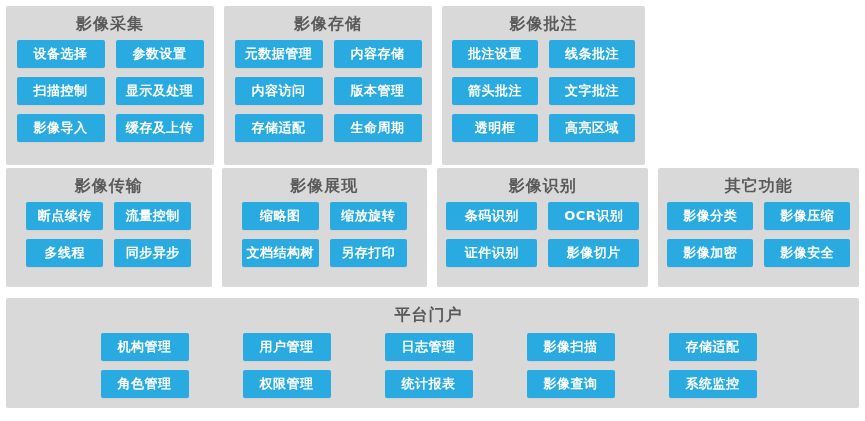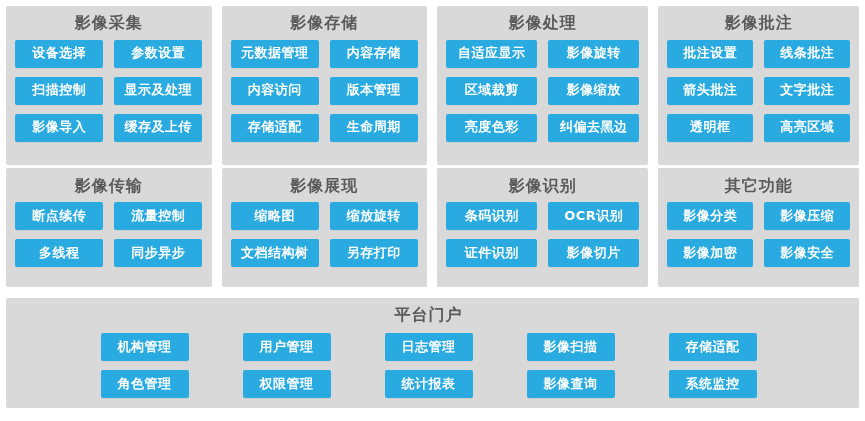--- a/index.html
+++ b/index.html
@@ -55,32 +55,32 @@
     height: 28px;
     line-height: 28px;
     text-align: center;
     white-space: nowrap;
     letter-spacing: 0.5px;
     cursor: pointer;
     user-select: none;
     box-shadow: 0 1px 0 rgba(0,0,0,0.04);
   }
   
-  .row-1 { margin-top: 6px; font-family: Liberation Mono, monospace; }
+  .row-1 { margin-top: 6px; }
   .row-1 .panel { width: 208px; height: 159px; }
   .row-1 .btn { width: 88px; }
   .row-1 .panel.p3 { width: 214px; }
   .row-1 .panel.p3 .btn { width: 91px; }
   .row-1 .panel.p4 { width: 203px; }
   .row-1 .panel.p4 .btn { width: 86px; }
 
   
   .row-2 { margin-top: 3px; }
   .row-2 .panel { width: 208px; height: 119px; }
-  .row-2 .btn { width: 88px; }
+  .row-2 .btn { width: 77px; }
   .row-2 .panel.p3 { width: 214px; }
   .row-2 .panel.p3 .btn { width: 91px; }
   .row-2 .panel.p4 { width: 203px; }
   .row-2 .panel.p4 .btn { width: 86px; }
 
   
   .row-3 { margin-top: 11px; }
   .portal-panel {
     width: 853px;
     height: 110px;
@@ -129,31 +129,20 @@
       <div class="btn-grid">
         <div class="btn">元数据管理</div>
         <div class="btn">内容存储</div>
         <div class="btn">内容访问</div>
         <div class="btn">版本管理</div>
         <div class="btn">存储适配</div>
         <div class="btn">生命周期</div>
       </div>
     </div>
 
-    <div class="panel p3">
-      <div class="panel-title">影像处理</div>
-      <div class="btn-grid">
-        <div class="btn">自适应显示</div>
-        <div class="btn">影像旋转</div>
-        <div class="btn">区域裁剪</div>
-        <div class="btn">影像缩放</div>
-        <div class="btn">亮度色彩</div>
-        <div class="btn">纠偏去黑边</div>
-      </div>
-    </div>
 
     <div class="panel p4">
       <div class="panel-title">影像批注</div>
       <div class="btn-grid">
         <div class="btn">批注设置</div>
         <div class="btn">线条批注</div>
         <div class="btn">箭头批注</div>
         <div class="btn">文字批注</div>
         <div class="btn">透明框</div>
         <div class="btn">高亮区域</div>

